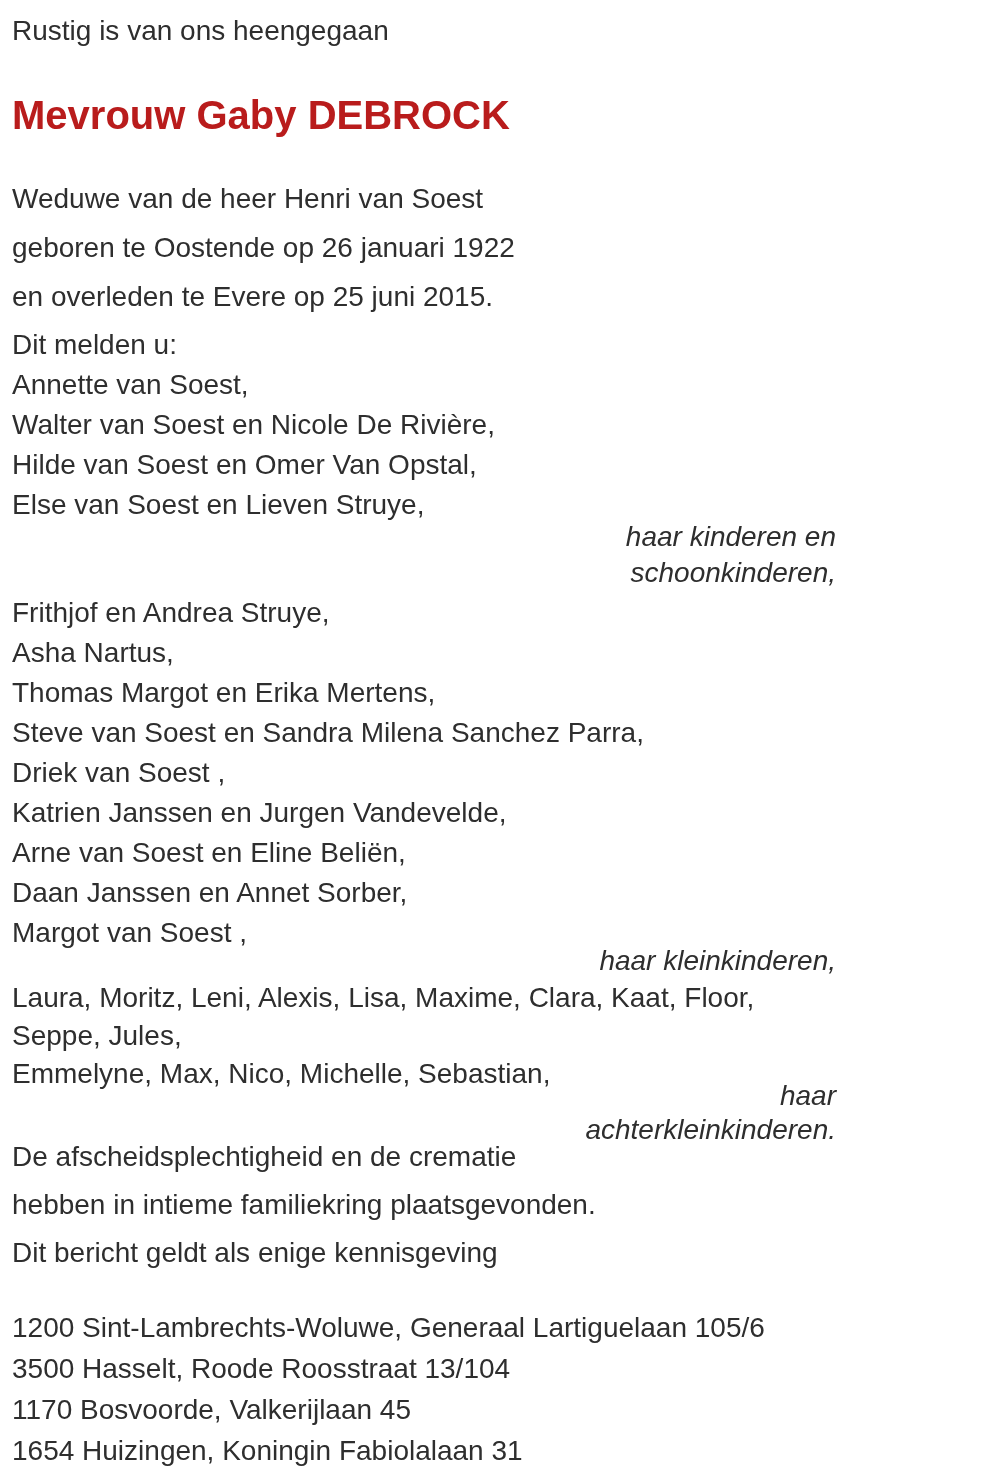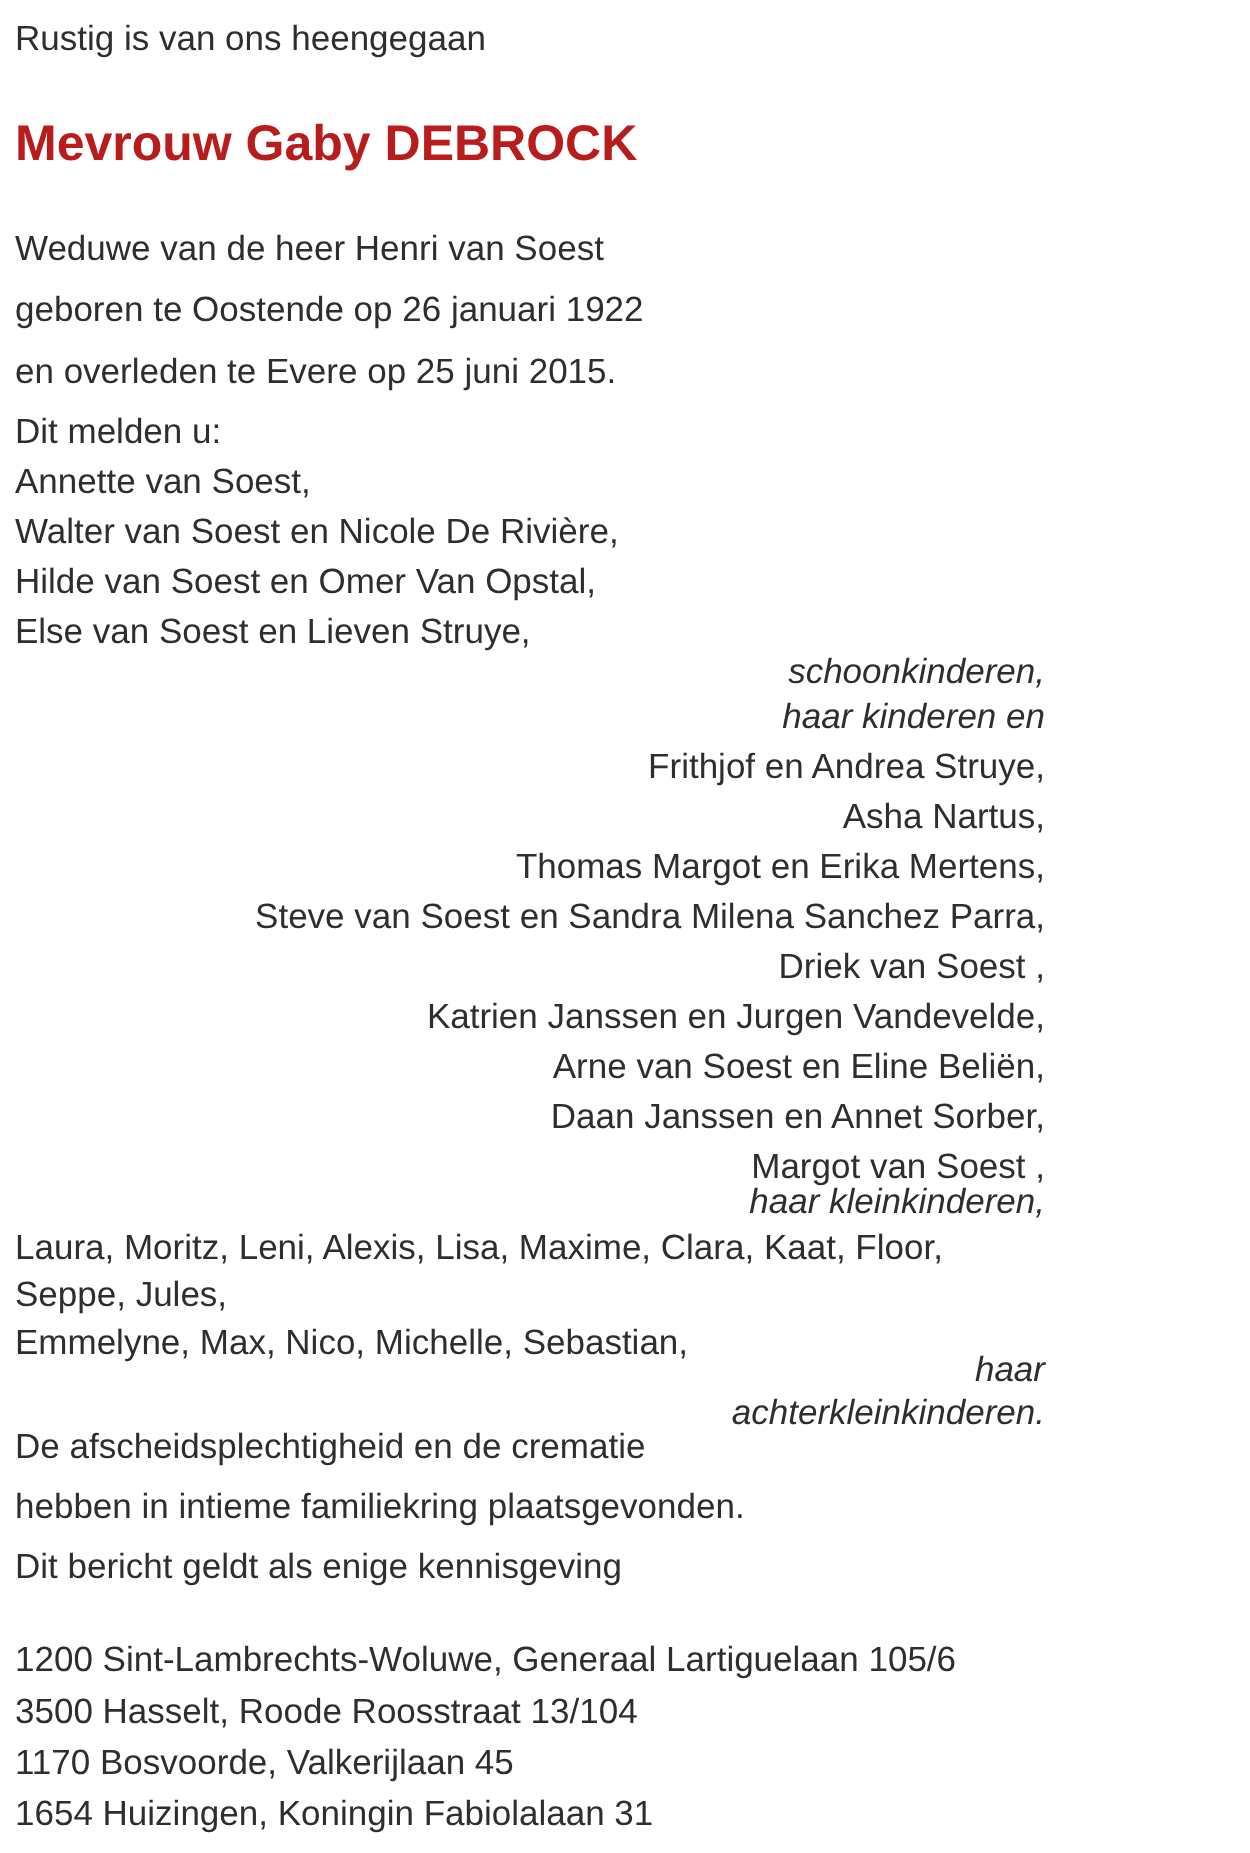--- a/index.html
+++ b/index.html
@@ -42,21 +42,21 @@
   .lead {
     font-size: 28px;
     line-height: 40px;
     margin: 4px 0 0 0;
   }
   .name-list { margin: 0; }
   .name-list .line {
     font-size: 28px;
     line-height: 40px;
   }
-  .name-list.second { margin-top: 2px; text-align: right; }
+  .name-list.second { margin-top: 2px; }
   .relation-label {
     font-size: 28px;
     font-style: italic;
     text-align: right;
     line-height: 36px;
     margin: -6px 0 0 0;
   }
   .relation-label.grandchildren { margin-top: -10px; }
   .relation-label.great-grandchildren { margin-top: -14px; line-height: 34px; }
   .names-paragraph { margin: 0; }
@@ -94,22 +94,22 @@
   <p class="lead">Dit melden u:</p>
 
   <div class="name-list">
     <div class="line">Annette van Soest,</div>
     <div class="line">Walter van Soest en Nicole De Rivière,</div>
     <div class="line">Hilde van Soest en Omer Van Opstal,</div>
     <div class="line">Else van Soest en Lieven Struye,</div>
   </div>
 
   <div class="relation-label children">
+    <div>haar kinderen en</div>
     <div>schoonkinderen,</div>
-    <div>haar kinderen en</div>
   </div>
 
   <div class="name-list second">
     <div class="line">Frithjof en Andrea Struye,</div>
     <div class="line">Asha Nartus,</div>
     <div class="line">Thomas Margot en Erika Mertens,</div>
     <div class="line">Steve van Soest en Sandra Milena Sanchez Parra,</div>
     <div class="line">Driek van Soest ,</div>
     <div class="line">Katrien Janssen en Jurgen Vandevelde,</div>
     <div class="line">Arne van Soest en Eline Beliën,</div>

